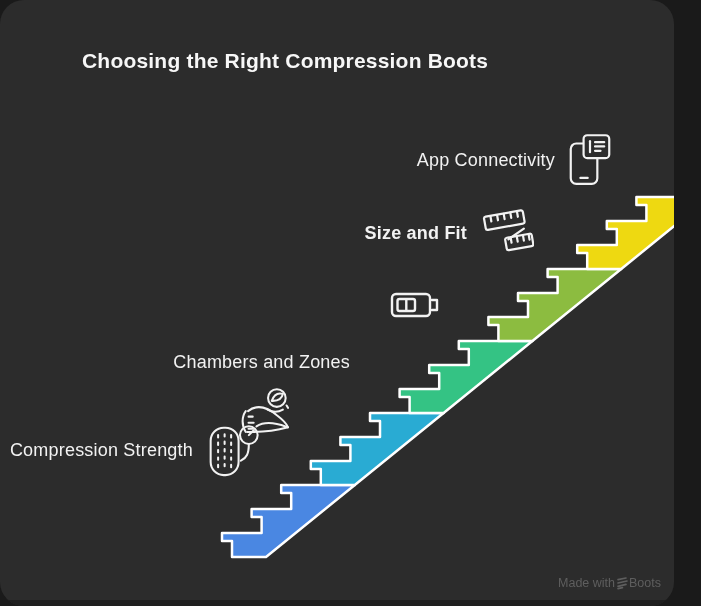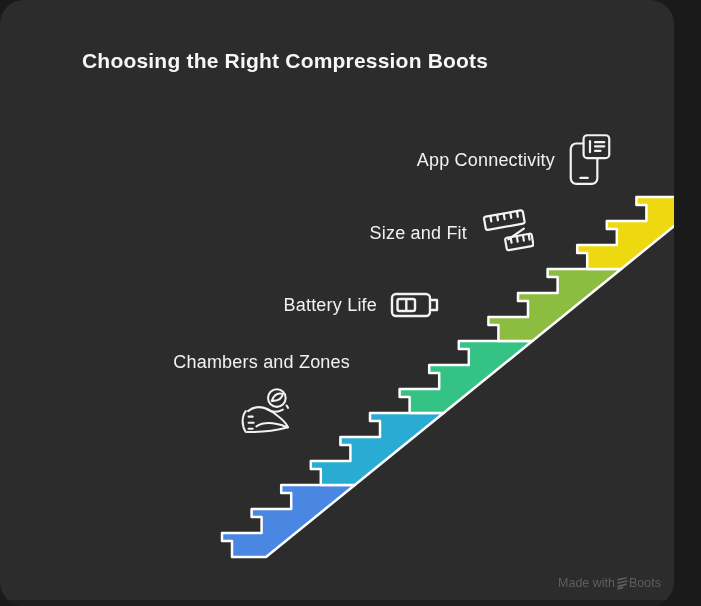--- a/index.html
+++ b/index.html
@@ -54,21 +54,21 @@
         <path d="M13.5,48.5 H21.5"></path>
         <rect x="17" y="2" width="28" height="25" rx="4" fill="#2c2c2c"></rect>
         <path d="M24,8.5 V20.5"></path>
         <path d="M29.5,9.5 H39.5"></path>
         <path d="M29.5,14.2 H39.5"></path>
         <path d="M29.5,19 H35.5"></path>
       </svg>
     </span>
   </div>
 
-  <div class="label-row" style="right:140px; top:208px;">
+  <div class="label-row" style="right:140px; top:208px;font-weight:bold;">
     <span class="seg-label">Size and Fit</span>
     <span class="icon">
       <svg width="54" height="50" viewBox="0 0 56 52" fill="none" stroke="#f2f2f2" stroke-width="2.3" stroke-linecap="round" stroke-linejoin="round">
         <g transform="rotate(-10 6 16)">
           <rect x="5" y="9" width="41" height="14" rx="2"></rect>
           <path d="M12,9.5 V15"></path>
             <path d="M19,9.5 V15"></path>
             <path d="M26,9.5 V15"></path>
             <path d="M33,9.5 V15"></path>
             <path d="M40,9.5 V15"></path>
@@ -79,21 +79,20 @@
           <path d="M33,31.5 V37"></path>
             <path d="M39.5,31.5 V37"></path>
             <path d="M46,31.5 V37"></path>
             <path d="M52,31.5 V37"></path>
         </g>
       </svg>
     </span>
   </div>
 
   <div class="label-row" style="right:234px; top:289px;">
-    <span class="seg-label">Battery Life</span>
     <span class="icon">
       <svg width="50" height="32" viewBox="0 0 50 32" fill="none" stroke="#f2f2f2" stroke-width="2.4" stroke-linecap="round" stroke-linejoin="round">
         <rect x="2" y="5" width="38" height="22" rx="4"></rect>
         <path d="M42,11 H47 V21 H42"></path>
         <rect x="7.5" y="10" width="17.5" height="12" rx="2"></rect>
         <path d="M16.3,10.5 V21.5"></path>
       </svg>
     </span>
   </div>
 
@@ -109,20 +108,34 @@
         <path d="M14.5,33 H19"></path>
           <path d="M14.5,39.5 H20"></path>
           <path d="M14.5,46 H19"></path>
         <path d="M14,27 C25,18.5 36,24 45,31.5 C51,36 55.5,40.5 57,44.5"></path>
         <path d="M13,49.5 C28,50 44,48 57,44.5"></path>
         <path d="M23,43.5 C33,37 46,40.5 55,43.8"></path>
       </svg>
     </span>
   </div>
 
+  <div class="label-row" style="right:414px; top:421px;">
+    <span class="seg-label">Compression Strength</span>
+    <span class="icon">
+      <svg width="54" height="58" viewBox="0 0 58 62" fill="none" stroke="#f2f2f2" stroke-width="2.2" stroke-linecap="round" stroke-linejoin="round">
+        <rect x="5" y="7" width="30" height="51" rx="14"></rect>
+        <path d="M13,15 V51" stroke-dasharray="2.5 5.5"></path>
+        <path d="M20,14 V52" stroke-dasharray="2.5 5.5"></path>
+        <path d="M27,15 V51" stroke-dasharray="2.5 5.5"></path>
+        <circle cx="46" cy="15" r="9.5"></circle>
+        <path d="M46,15 L51.5,9.5"></path>
+        <path d="M46,24.5 C46,35 43.5,39.5 37.5,42.5"></path>
+      </svg>
+    </span>
+  </div>
 
   <div class="watermark">
     <span>Made with</span>
     <span class="icon">
       <svg width="14" height="14" viewBox="0 0 14 14" fill="none" stroke="#5e5e5e" stroke-width="1.6" stroke-linecap="round">
         <path d="M3,3.6 L11,2"></path>
         <path d="M3,7 L12,5"></path>
         <path d="M3,10.4 L11,8.4"></path>
         <path d="M3,12.6 L7.5,11.6"></path>
       </svg>

